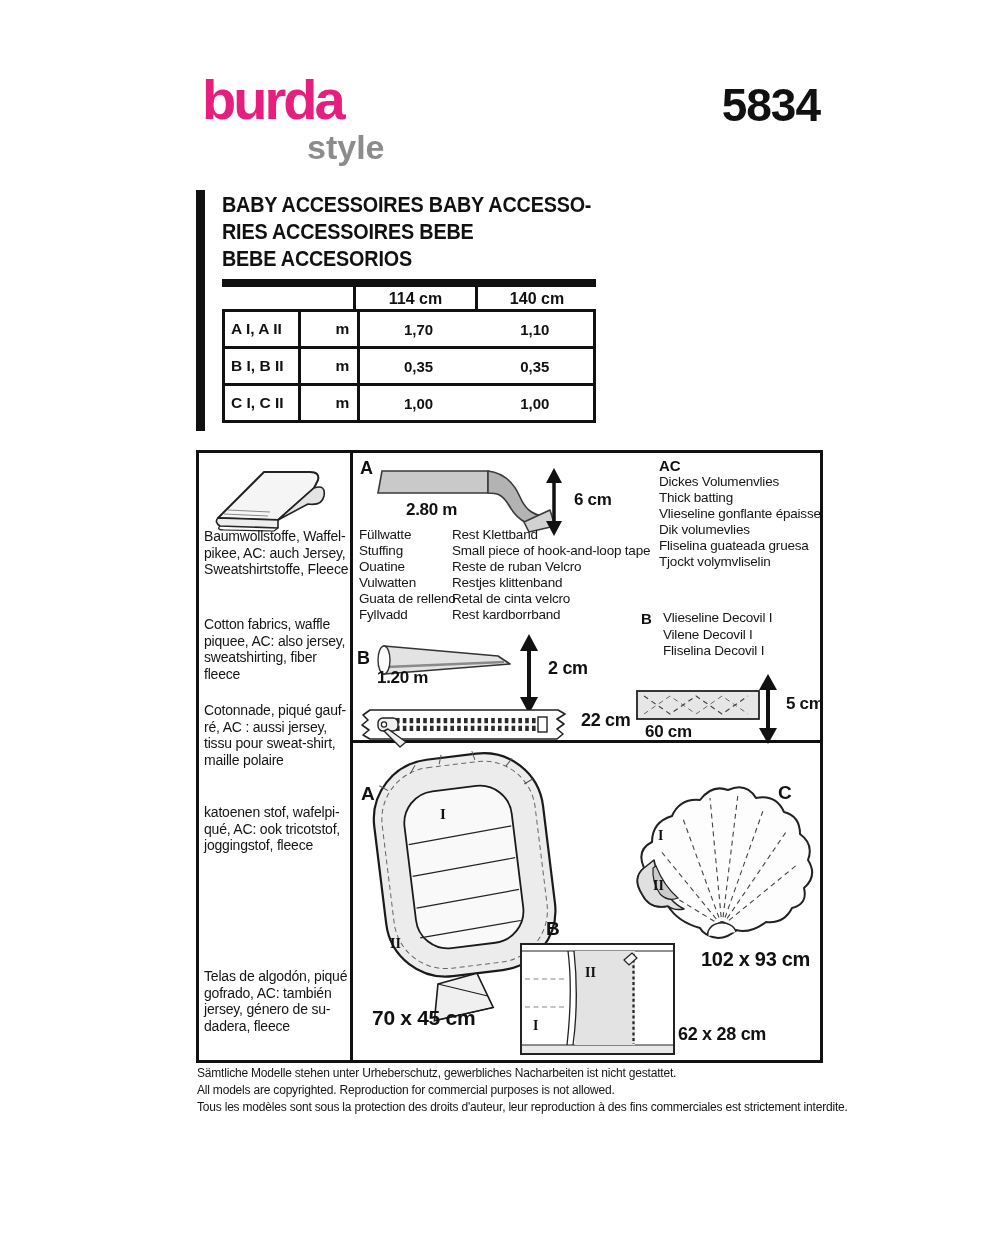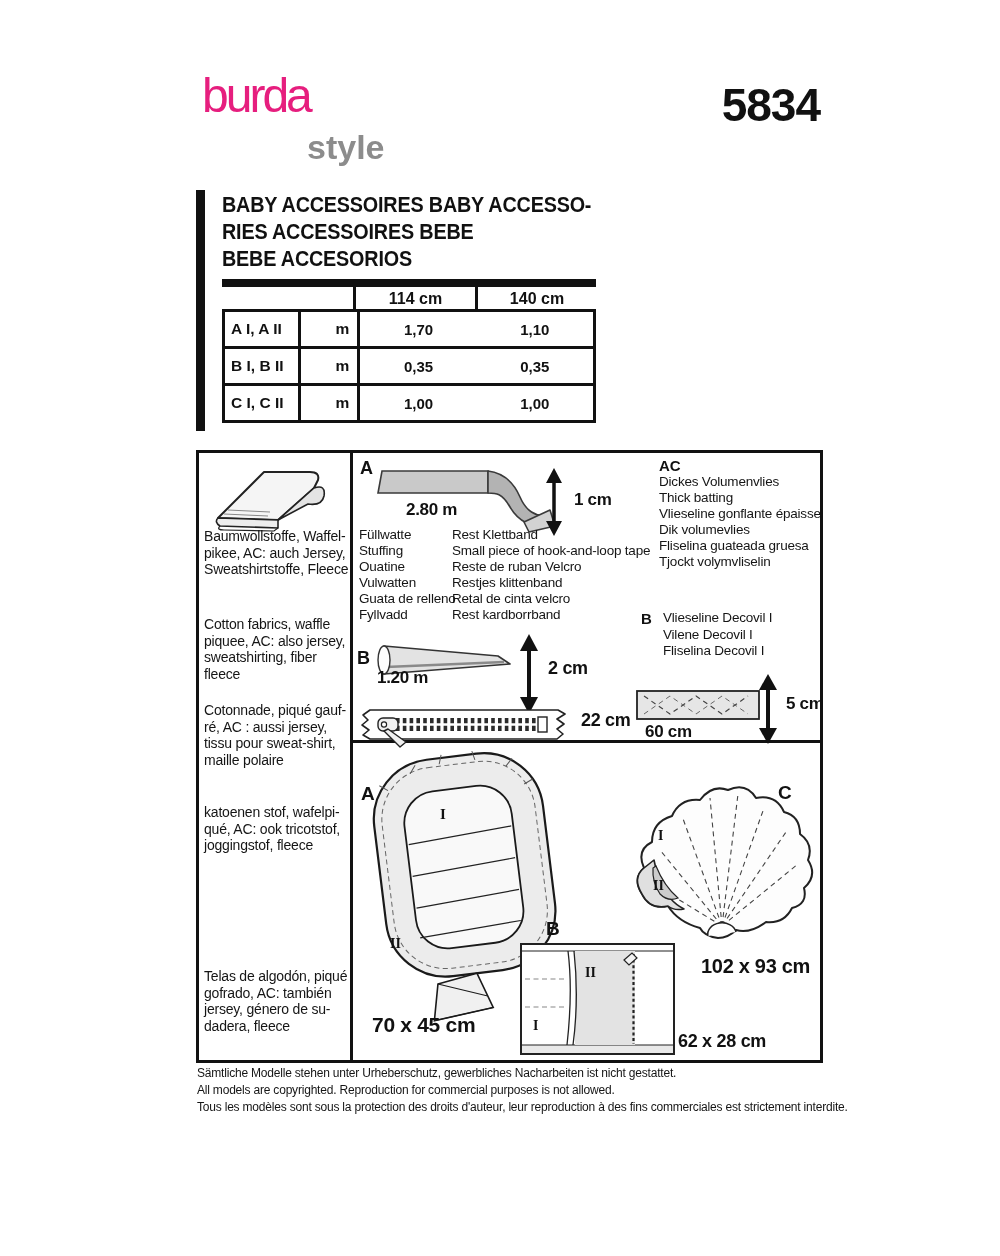--- a/index.html
+++ b/index.html
@@ -6,23 +6,23 @@
   #sheet{position:relative;width:1000px;height:1256px;background:#fff;overflow:hidden;
          font-family:"Liberation Sans",sans-serif;color:#111;}
   .abs{position:absolute;}
   .ml{white-space:pre-line;}
   .squish{transform:scaleX(.92);transform-origin:0 0;}
   .para{font-size:14px;line-height:16.5px;letter-spacing:-.2px;color:#151515;}
   .list{font-size:13.5px;line-height:16px;letter-spacing:-.2px;color:#151515;}
   .biglabel{font-weight:bold;font-size:18px;}
   .measure{font-weight:bold;font-size:17px;letter-spacing:-.3px;}
   .partlbl{font-family:"Liberation Serif",serif;font-weight:bold;font-size:15px;}
-  .sizelbl{font-weight:bold;letter-spacing:-.3px;margin-top:7px;}
-  
-  .logo-burda{font-weight:normal;font-size:48px;letter-spacing:-3px;line-height:1;}
+  .sizelbl{font-weight:bold;letter-spacing:-.3px;}
+  
+  .logo-burda{font-weight:bold;font-size:56px;letter-spacing:-3px;line-height:1;}
   .logo-style{font-family:Liberation Sans, sans-serif;font-weight:bold;font-size:34px;line-height:1;}
   .patnum{font-weight:bold;font-size:46px;letter-spacing:-1px;text-align:right;line-height:1;}
   
   .titlebar{background:#111;}
   .title{font-weight:bold;font-size:21.5px;line-height:27px;letter-spacing:-.2px;}
   
   .t-topbar{height:8px;background:#111;}
   .t-header{display:flex;height:25px;border-bottom:3px solid #111;box-sizing:border-box;}
   .t-h0{width:131px;}
   .t-hc{width:122px;border-left:3px solid #111;box-sizing:border-box;text-align:center;
@@ -119,21 +119,21 @@
     <polygon points="8,7 114,7 114,29 4,29" fill="#c9c9c9" stroke="#3a3a3a" stroke-width="1.6"></polygon>
     <path d="M114 7 C130 9 140 19 146 33 C152 47 162 53 172 51 L175 61 C158 65 144 57 136 43 C128 29 122 29 114 29 Z" fill="#b3b3b3" stroke="#3a3a3a" stroke-width="1.6" stroke-linejoin="round"></path>
     <path d="M150 58 L176 46 L181 62 L155 68 Z" fill="#d2d2d2" stroke="#3a3a3a" stroke-width="1.6" stroke-linejoin="round"></path>
   </svg>
   <div class="abs measure" style="left:406px;top:500px;">2.80 m</div>
   <svg class="abs" style="left:540px;top:468px;" width="28" height="68" viewBox="0 0 28 68">
     <line x1="14" y1="12" x2="14" y2="56" stroke="#111" stroke-width="3.5"></line>
     <polygon points="14,0 6,15 22,15" fill="#111"></polygon>
     <polygon points="14,68 6,53 22,53" fill="#111"></polygon>
   </svg>
-  <div class="abs measure" style="left:574px;top:490px;">1 cm</div>
+  <div class="abs measure" style="left:574px;top:490px;">6 cm</div>
 
   <div class="abs list ml" style="left:359px;top:527px;">Füllwatte
 Stuffing
 Ouatine
 Vulwatten
 Guata de relleno
 Fyllvadd</div>
   <div class="abs list ml" style="left:452px;top:527px;">Rest Klettband
 Small piece of hook-and-loop tape
 Reste de ruban Velcro

